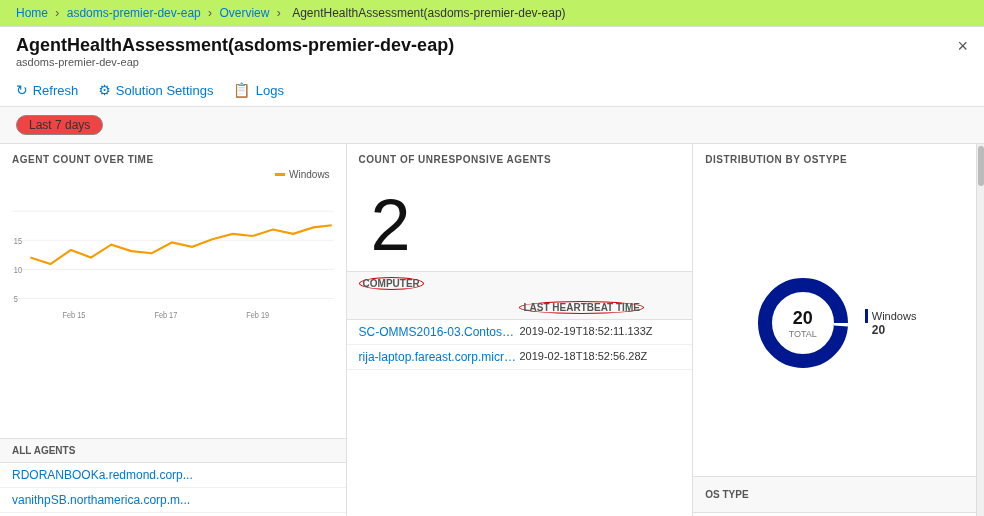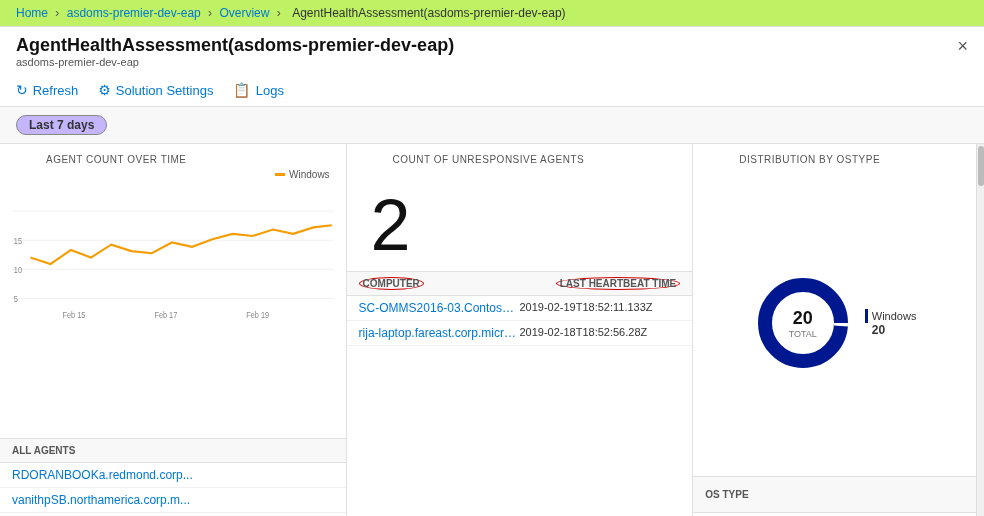--- a/index.html
+++ b/index.html
@@ -69,23 +69,22 @@
       padding: 8px 16px;
       border-bottom: 1px solid #e0e0e0;
     }
     .filter-pill {
       display: inline-block;
       border: 1px solid #888;
       border-radius: 12px;
       padding: 2px 12px;
       font-size: 12px;
       color: #333;
-      background: #c4b5fd;
+      background: #ef4444;
       cursor: pointer;
-      font-weight: bold;
     }
 
     
     .main-content {
       display: flex;
       height: calc(516px - 122px);
       overflow: hidden;
     }
 
     
@@ -93,26 +92,25 @@
       flex: 1;
       border-right: 1px solid #e0e0e0;
       overflow: hidden;
       display: flex;
       flex-direction: column;
     }
     .panel:last-child { border-right: none; }
 
     .panel-section-title {
       font-size: 10px;
-      font-weight: 400;
+      font-weight: 700;
       color: #555;
       letter-spacing: 0.5px;
       padding: 10px 12px 4px 12px;
       text-transform: uppercase;
-      margin-left: 34px;
     }
 
     
     .chart-area {
       flex: 1;
       padding: 0 12px 4px 12px;
       position: relative;
     }
     .chart-legend {
       display: flex;
@@ -170,21 +168,21 @@
       font-size: 10px;
       font-weight: 700;
       color: #555;
       text-transform: uppercase;
       padding: 6px 12px;
       background: #f8f8f8;
       border-top: 1px solid #e0e0e0;
       border-bottom: 1px solid #e0e0e0;
     }
     .two-col-header .col1 { flex: 1; }
-    .two-col-header .col2 { flex: 1; text-align: right; }
+    .two-col-header .col2 { flex: 1; text-align: left; margin-top: 24px; }
     .two-col-row {
       display: flex;
       padding: 5px 12px;
       font-size: 12px;
       border-bottom: 1px solid #f0f0f0;
     }
     .two-col-row .col1 { flex: 1; color: #0078d4; overflow: hidden; text-overflow: ellipsis; white-space: nowrap; }
     .two-col-row .col2 { flex: 1; color: #333; font-size: 11px; }
 
     

